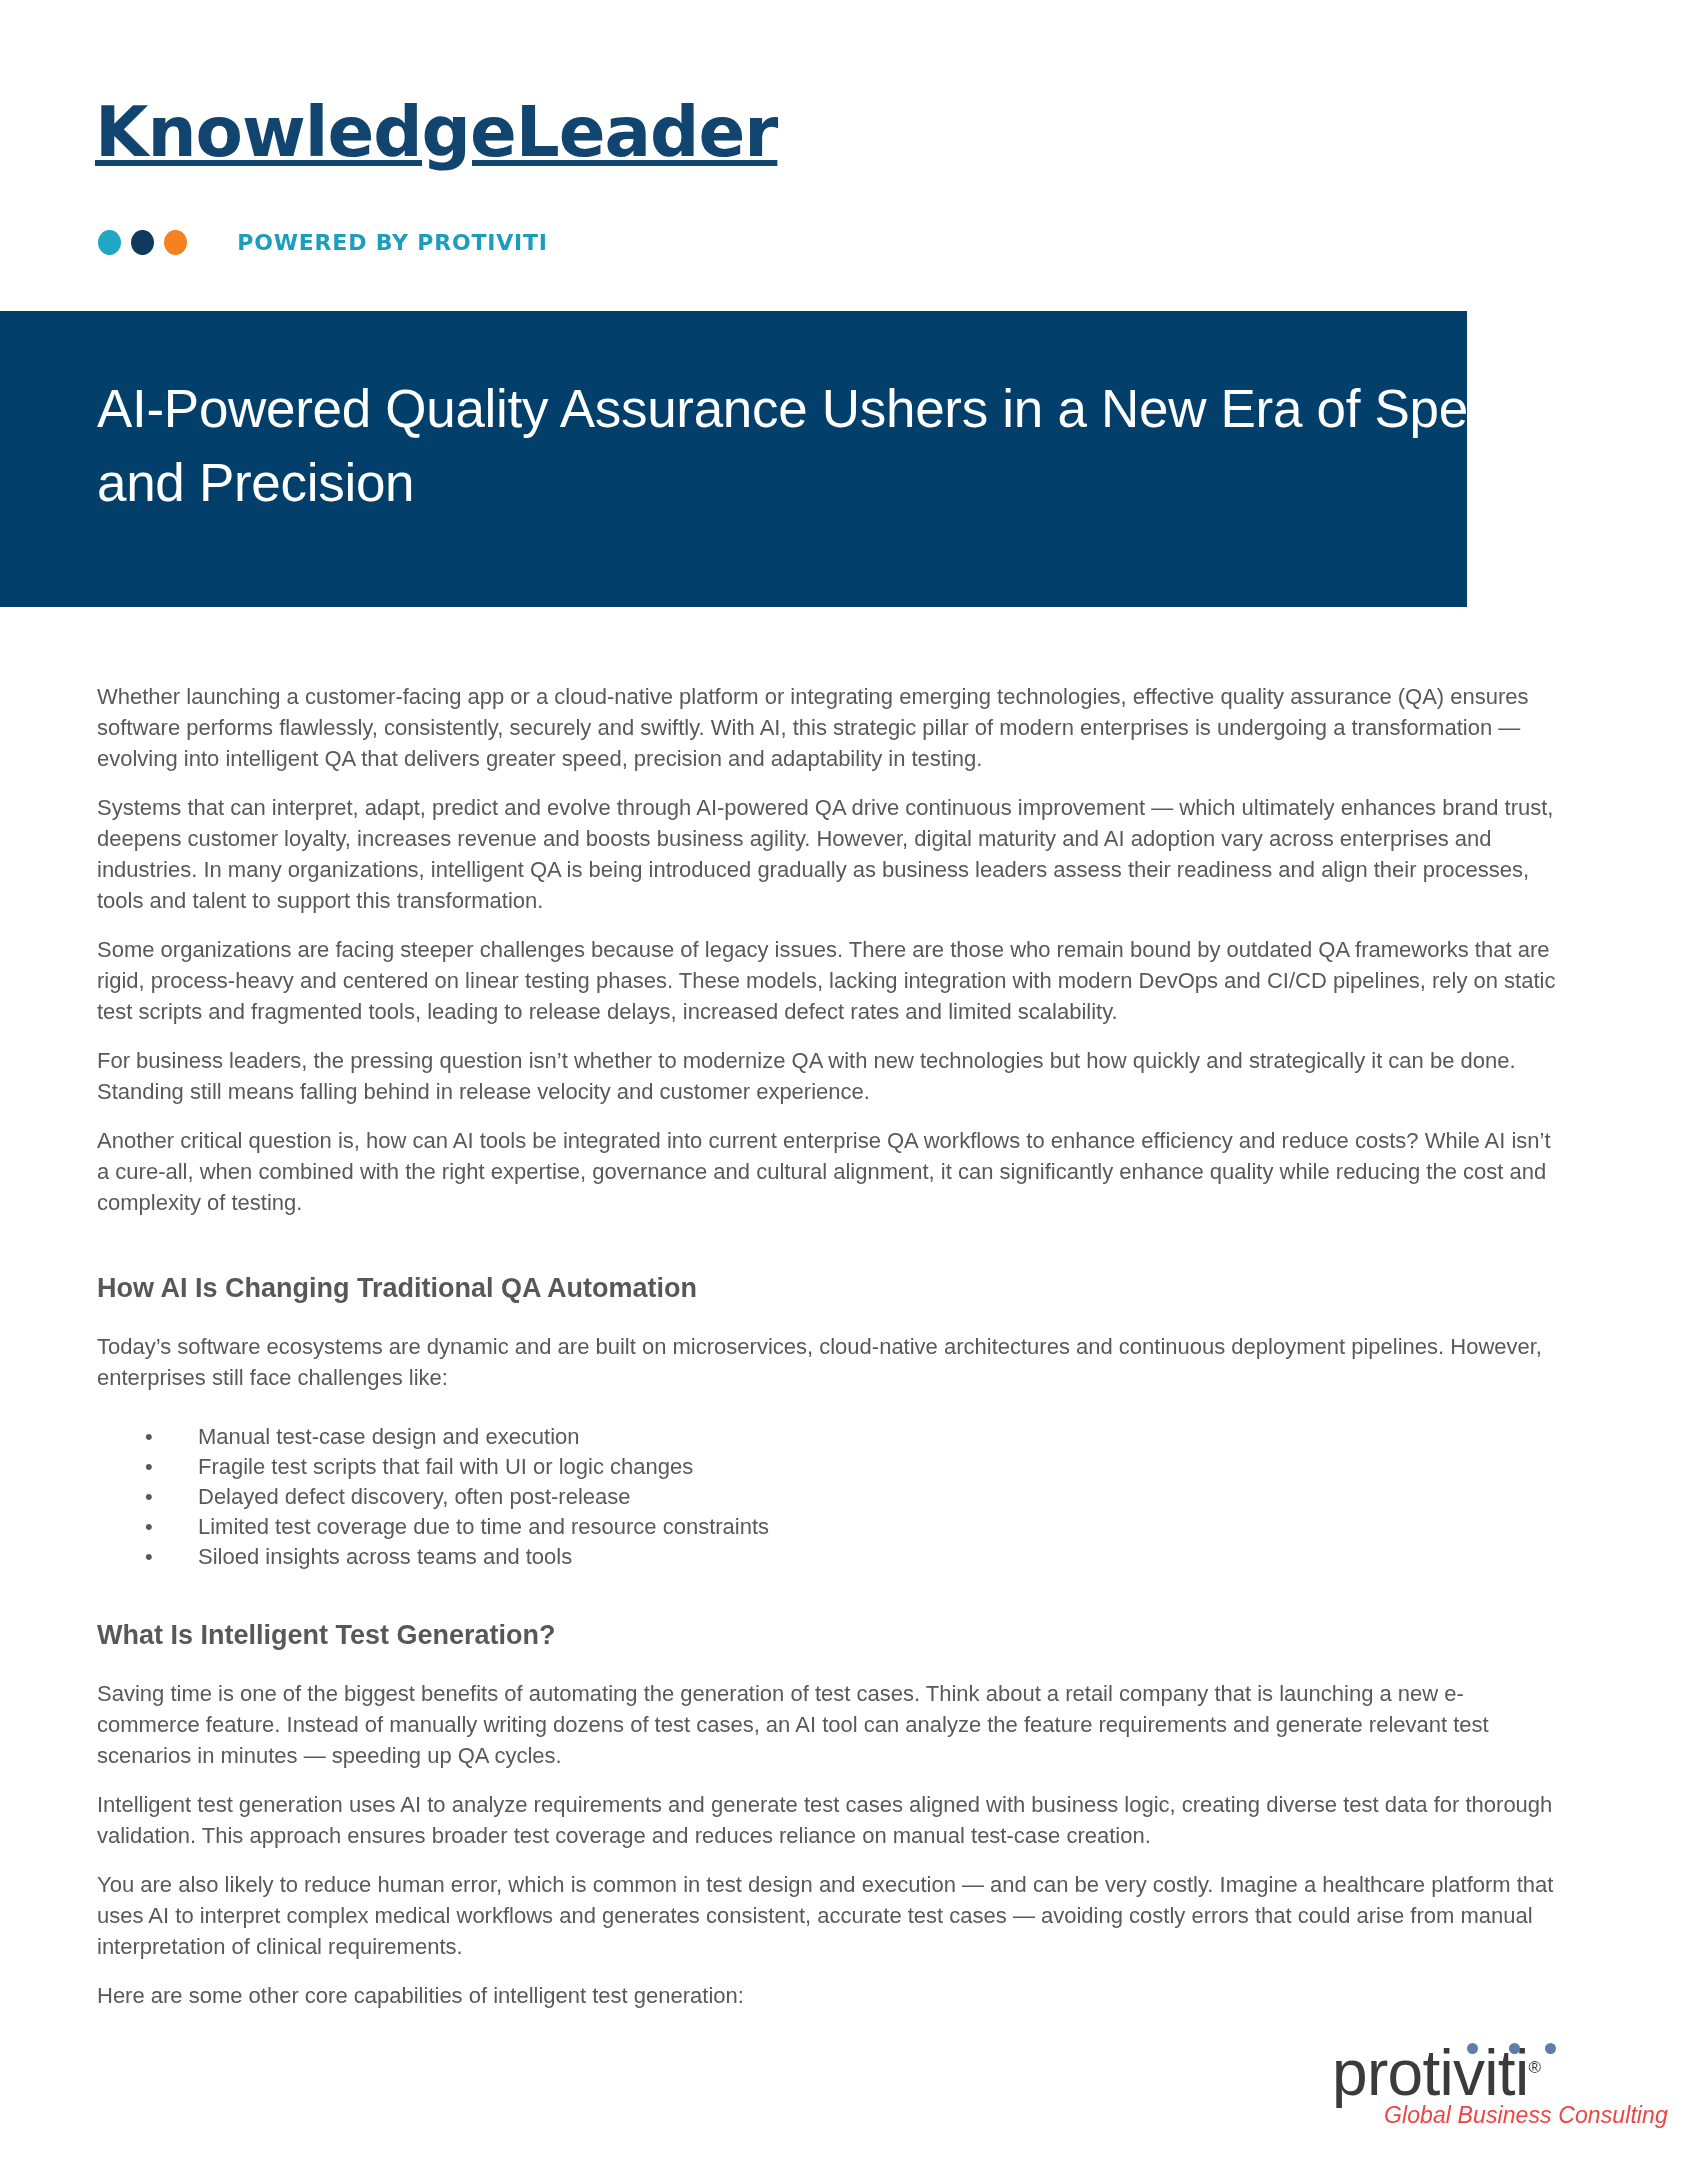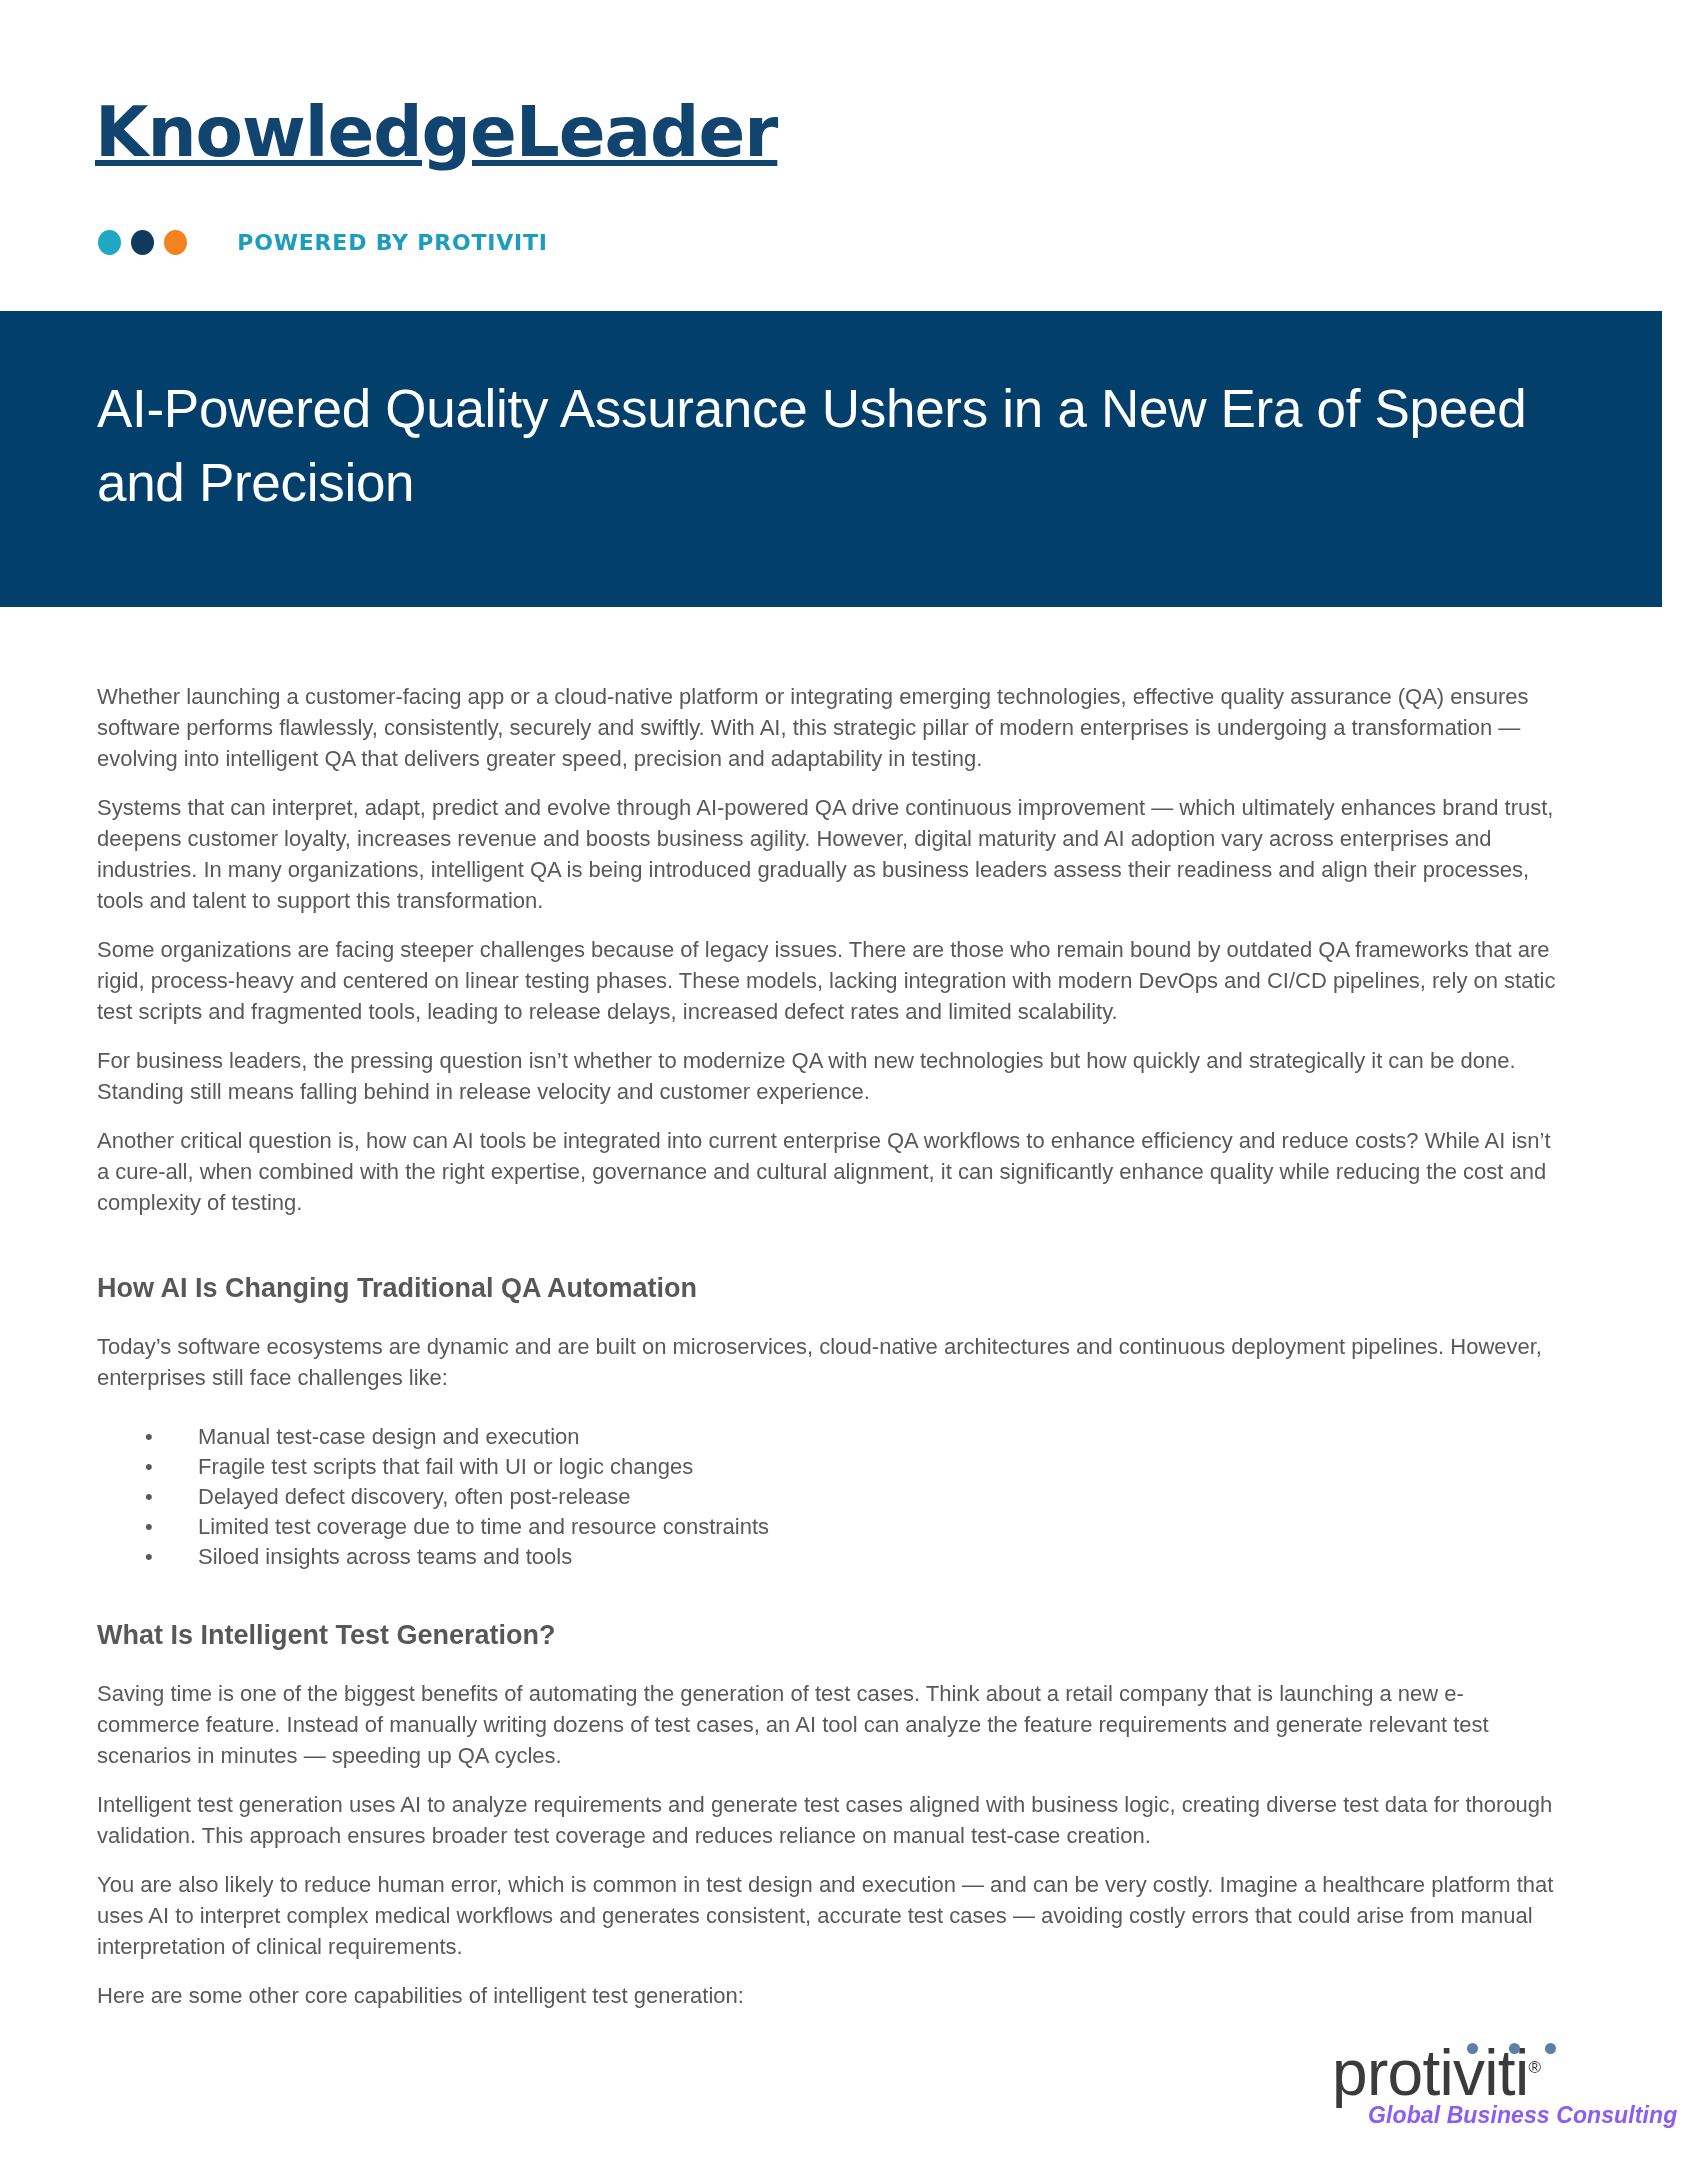--- a/index.html
+++ b/index.html
@@ -64,21 +64,21 @@
     letter-spacing: 0.8px;
     color: #1b9dbd;
     white-space: nowrap;
   }
 
   
   .title-banner {
     position: absolute;
     left: 0;
     top: 311px;
-    width: 1662px;
+    width: 1467px;
     height: 296px;
     background: #02406b;
   }
   .doc-title {
     position: absolute;
     left: 97px;
     top: 61px;
     width: 1489px;
     color: #ffffff;
     font-family: "Liberation Sans", sans-serif;
@@ -166,28 +166,28 @@
     width: 11.2px;
     height: 11.2px;
     border-radius: 50%;
     background: #5b7fa6;
   }
   .p-dot-a { left: 135px; top: 7.3px; }
   .p-dot-b { left: 177px; top: 7.3px; }
   .p-dot-c { left: 213px; top: 7.3px; }
   .protiviti-tag {
     position: absolute;
-    left: 36px;
+    left: 52px;
     top: 66px;
     font-family: "Liberation Sans", sans-serif;
     font-style: italic;
-    font-weight: 700;
+    font-weight: 400;
     font-size: 23px;
     letter-spacing: 0.1px;
-    color: #8b5cf6;
+    color: #ef4444;
     white-space: nowrap;
   }
 </style>
 </head>
 <body>
 
 <div class="masthead">
   <div class="kl-wordmark">KnowledgeLeader</div>
   <div class="kl-sub">
     <span class="dot dot-1"></span>

